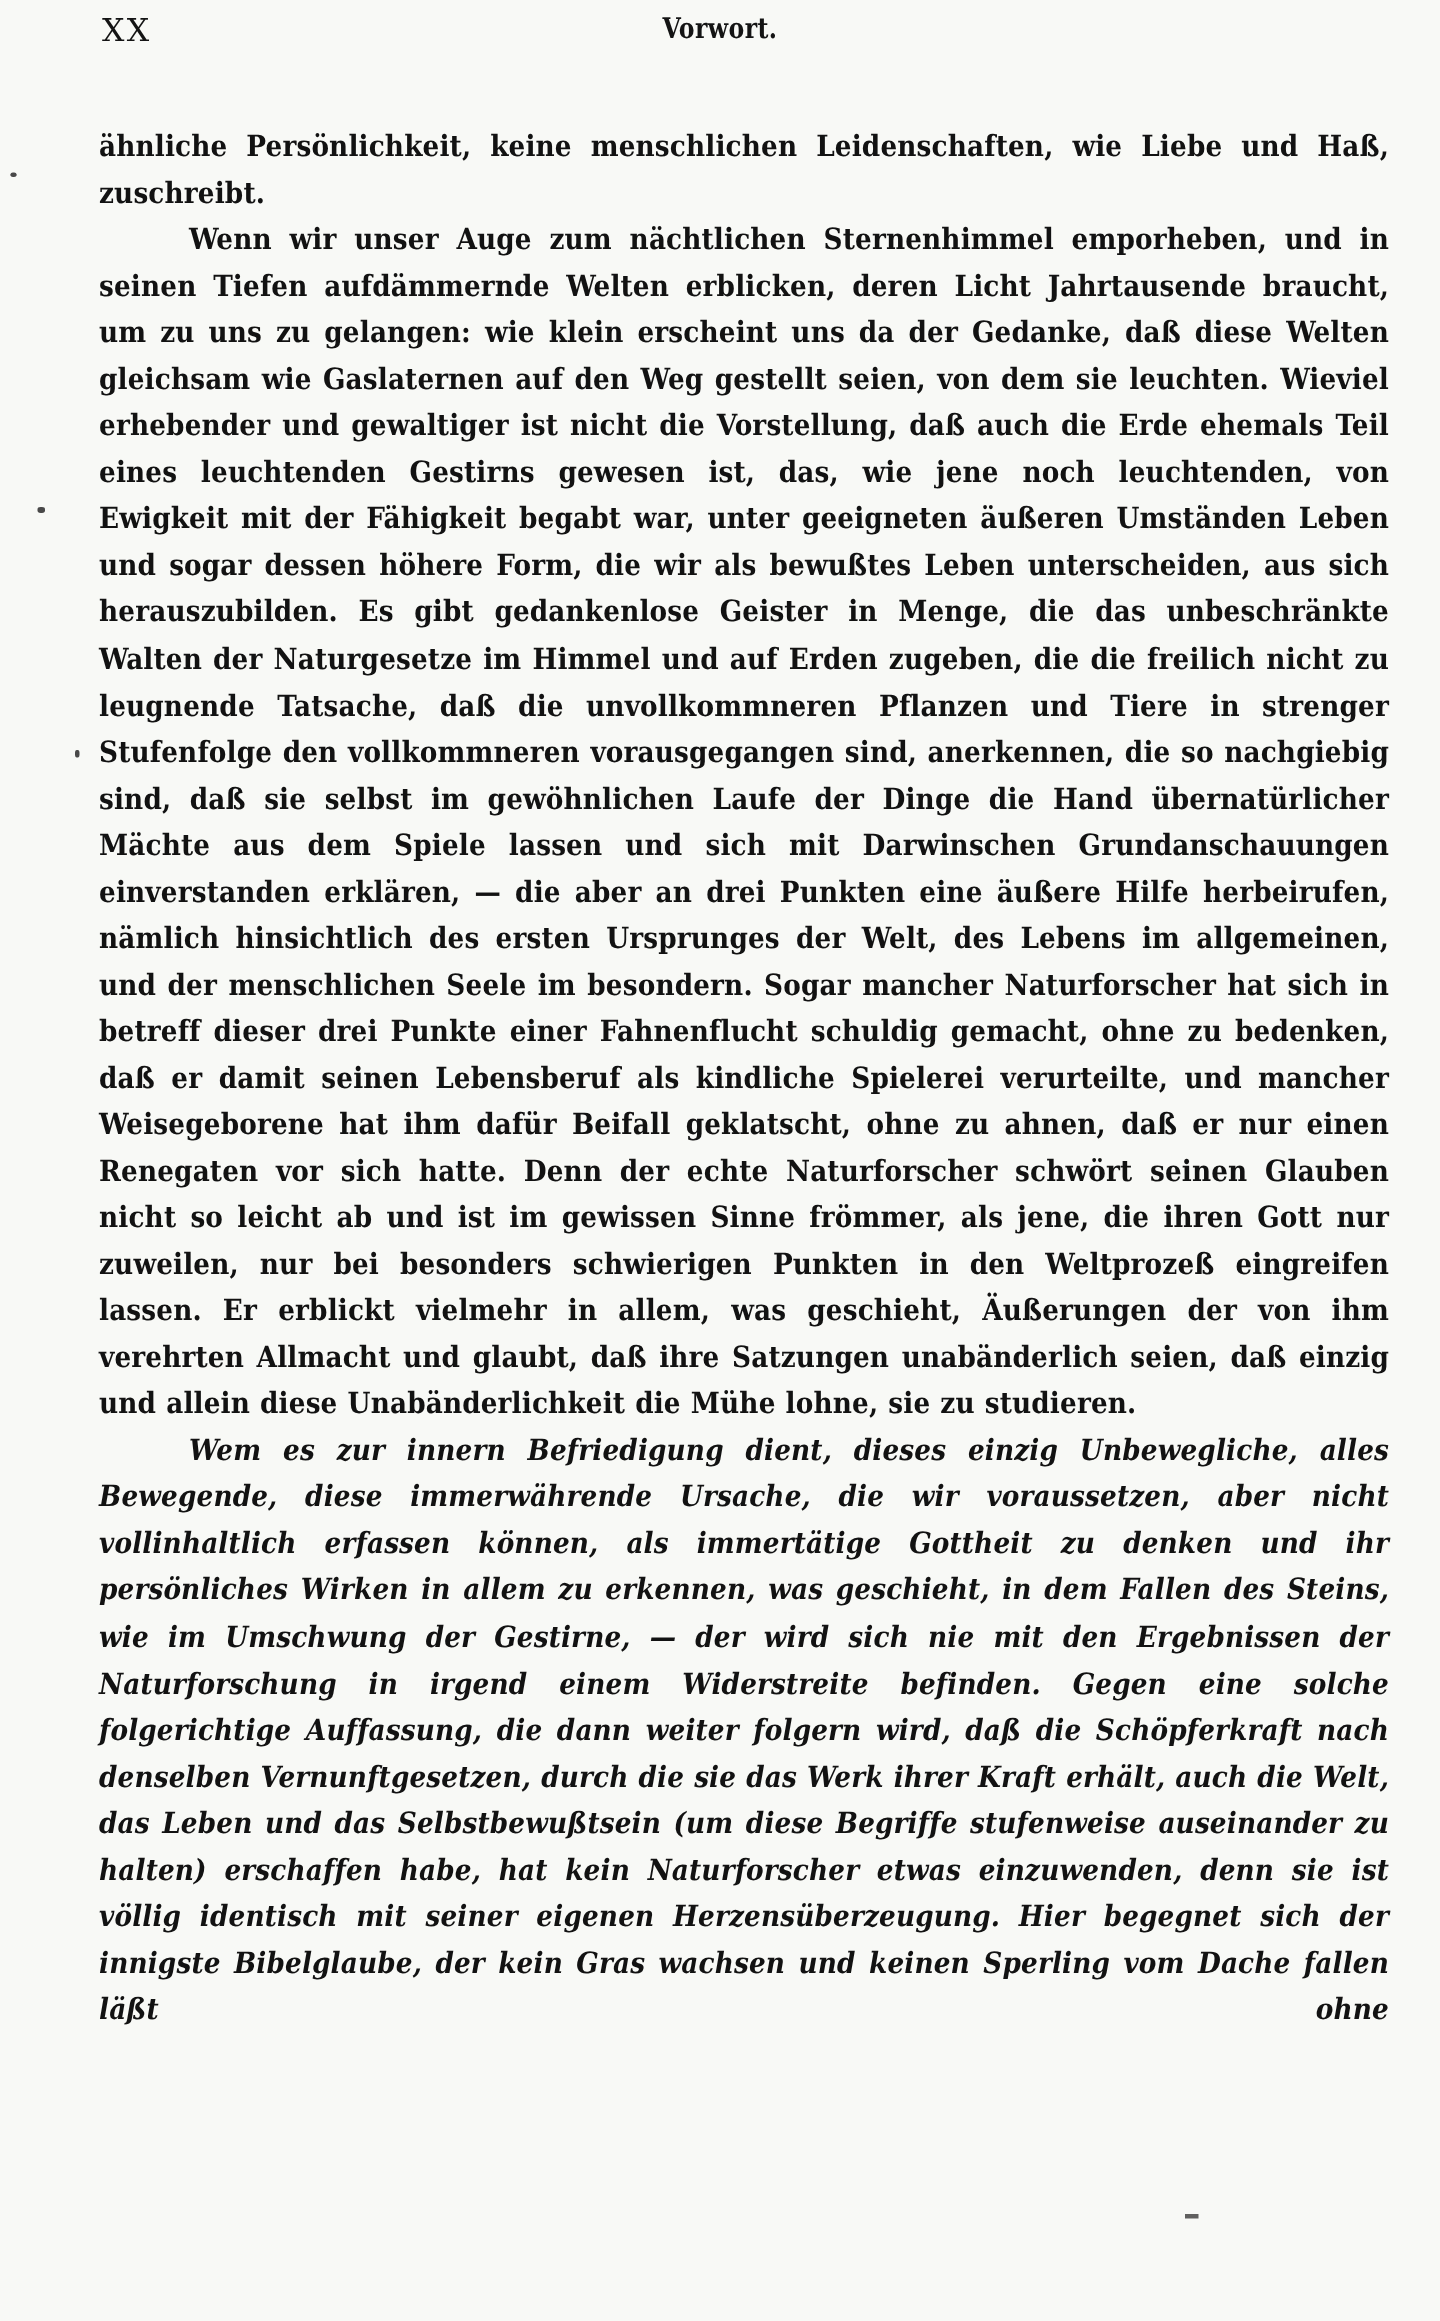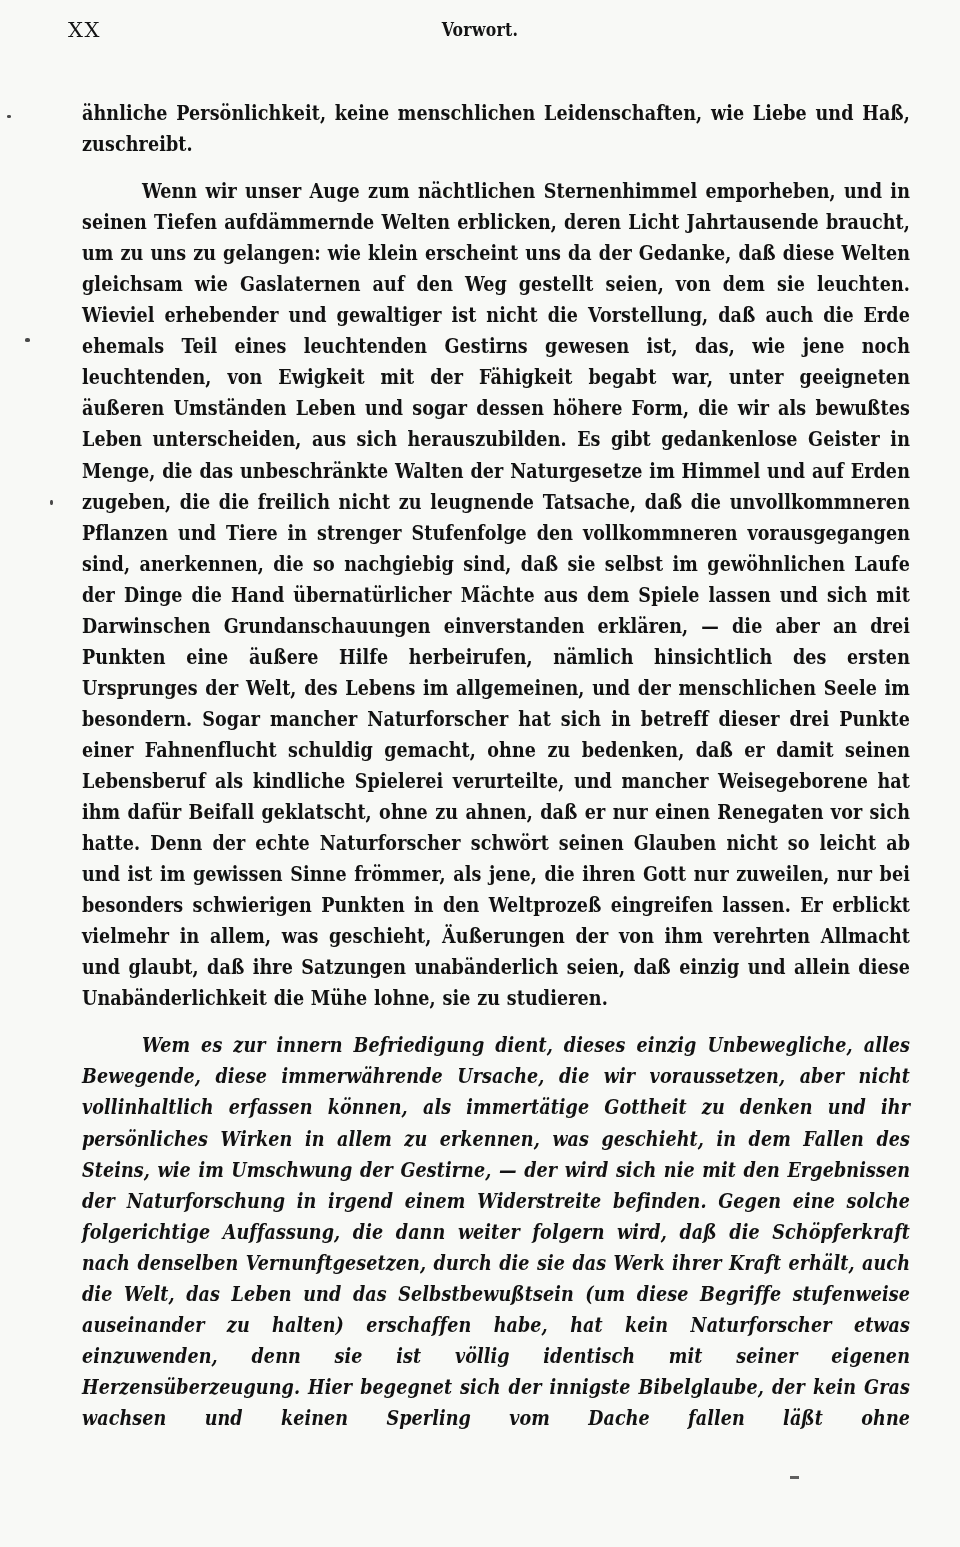--- a/index.html
+++ b/index.html
@@ -19,21 +19,21 @@
   .page {
     position: relative;
     width: 960px;
     height: 1547px;
     box-sizing: border-box;
   }
 
   
   .running-head {
     position: absolute;
-    top: 18px;
+    top: 8px;
     left: 0;
     width: 940px;
     height: 34px;
   }
   .folio {
     position: absolute;
     left: 68px;
     top: 0;
     font-family: "DejaVu Serif", serif;
     font-size: 21px;
@@ -56,21 +56,21 @@
 
   
   .textblock {
     position: absolute;
     left: 66px;
     top: 82px;
     width: 860px;
   }
 
   p.para {
-    margin: 16px;
+    margin: 0;
     text-align: justify;
     text-justify: inter-word;
     font-size: 19.5px;
     line-height: 31.05px;
     letter-spacing: 0.1px;
     word-spacing: 0.5px;
     color: #121212;
     font-weight: 600;
     font-stretch: semi-condensed;
     -webkit-font-smoothing: none;

